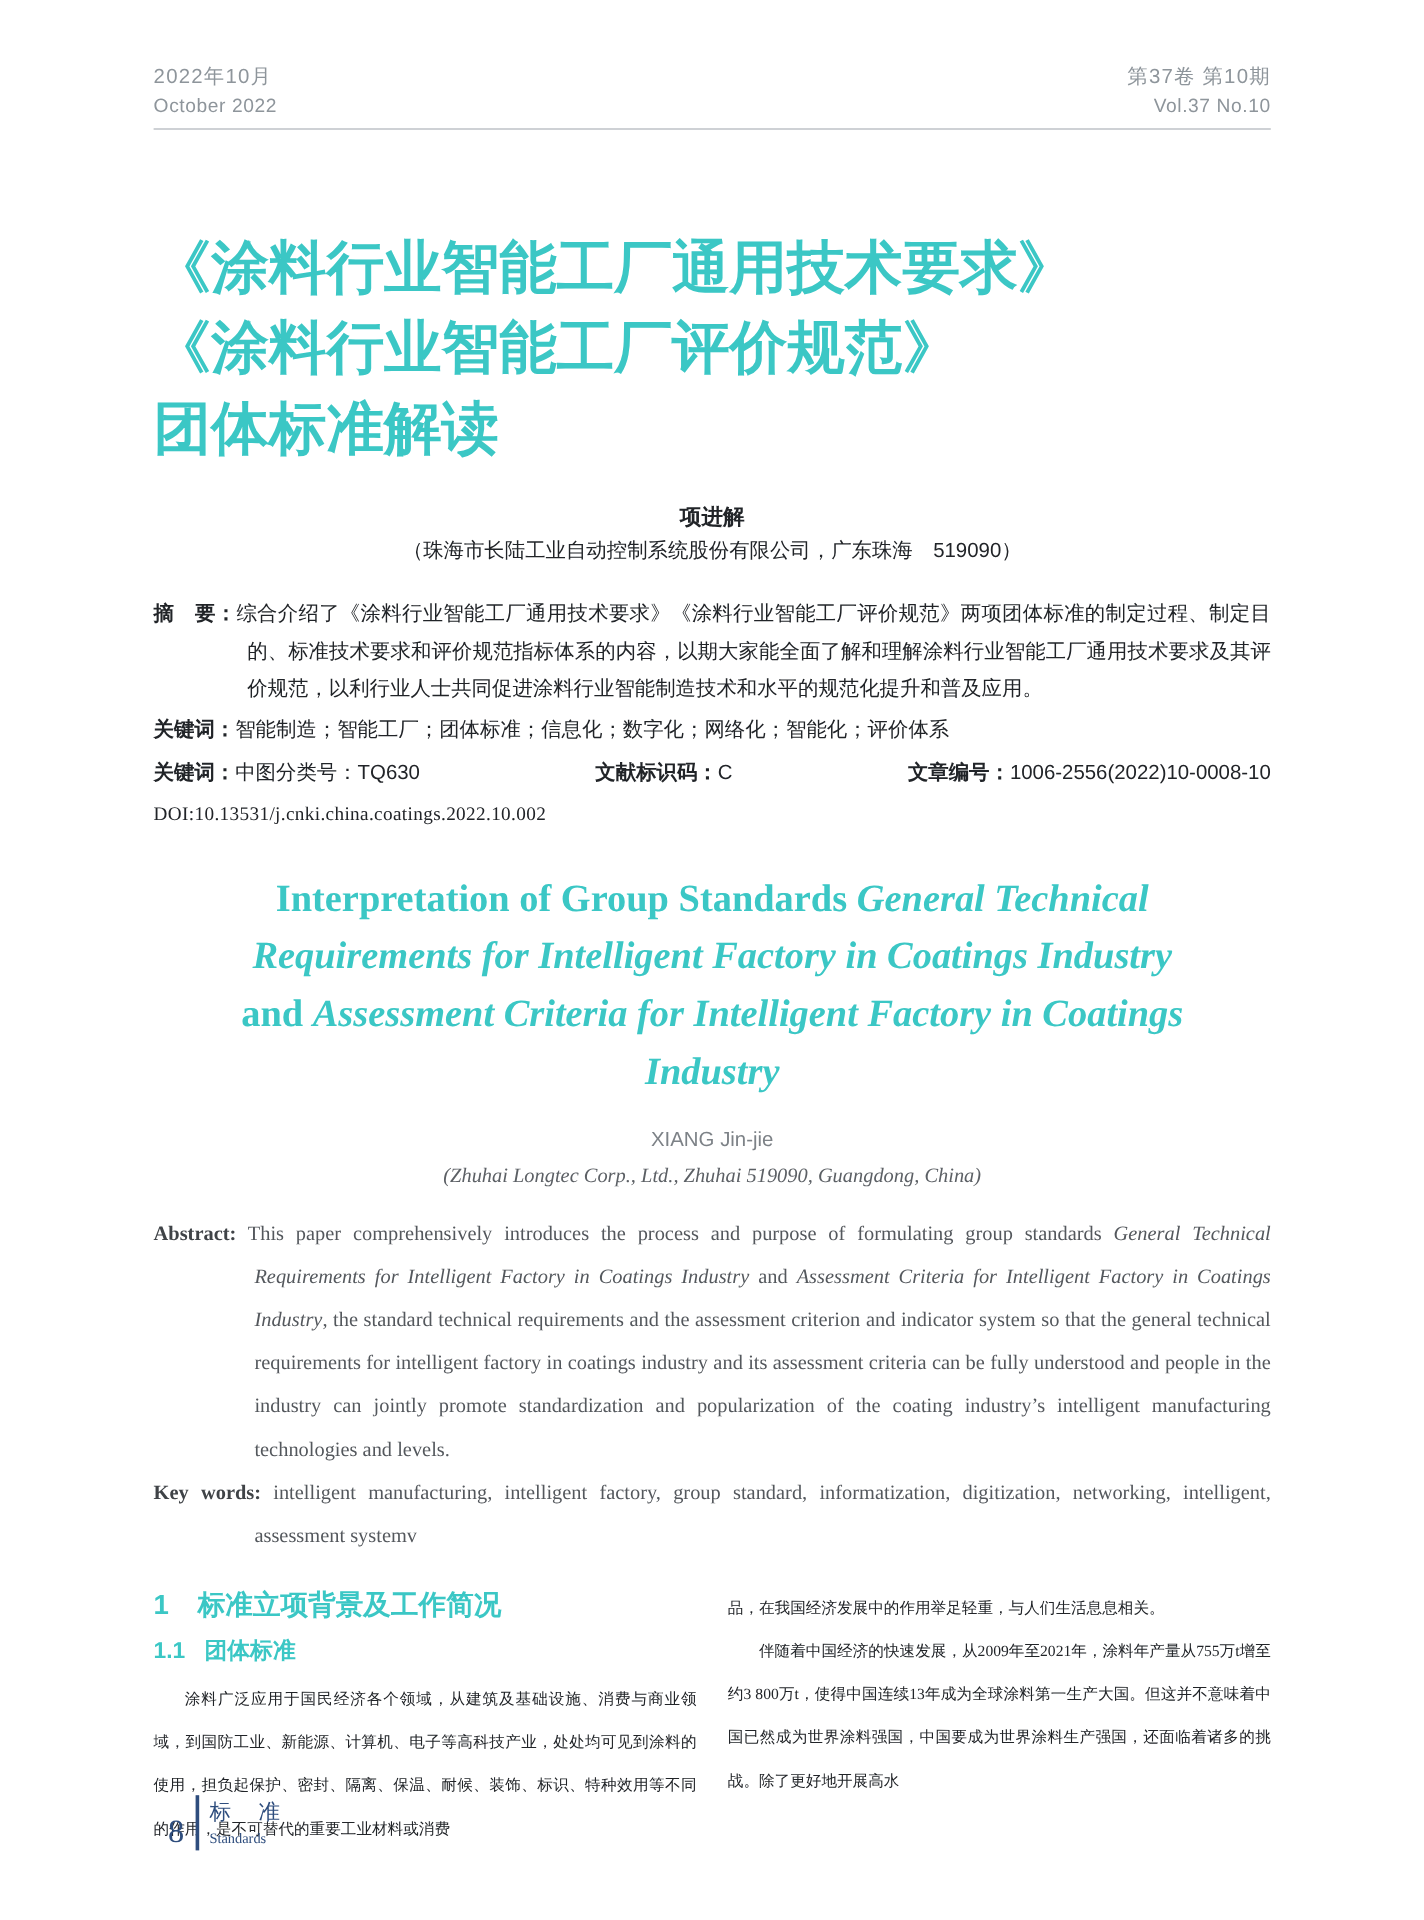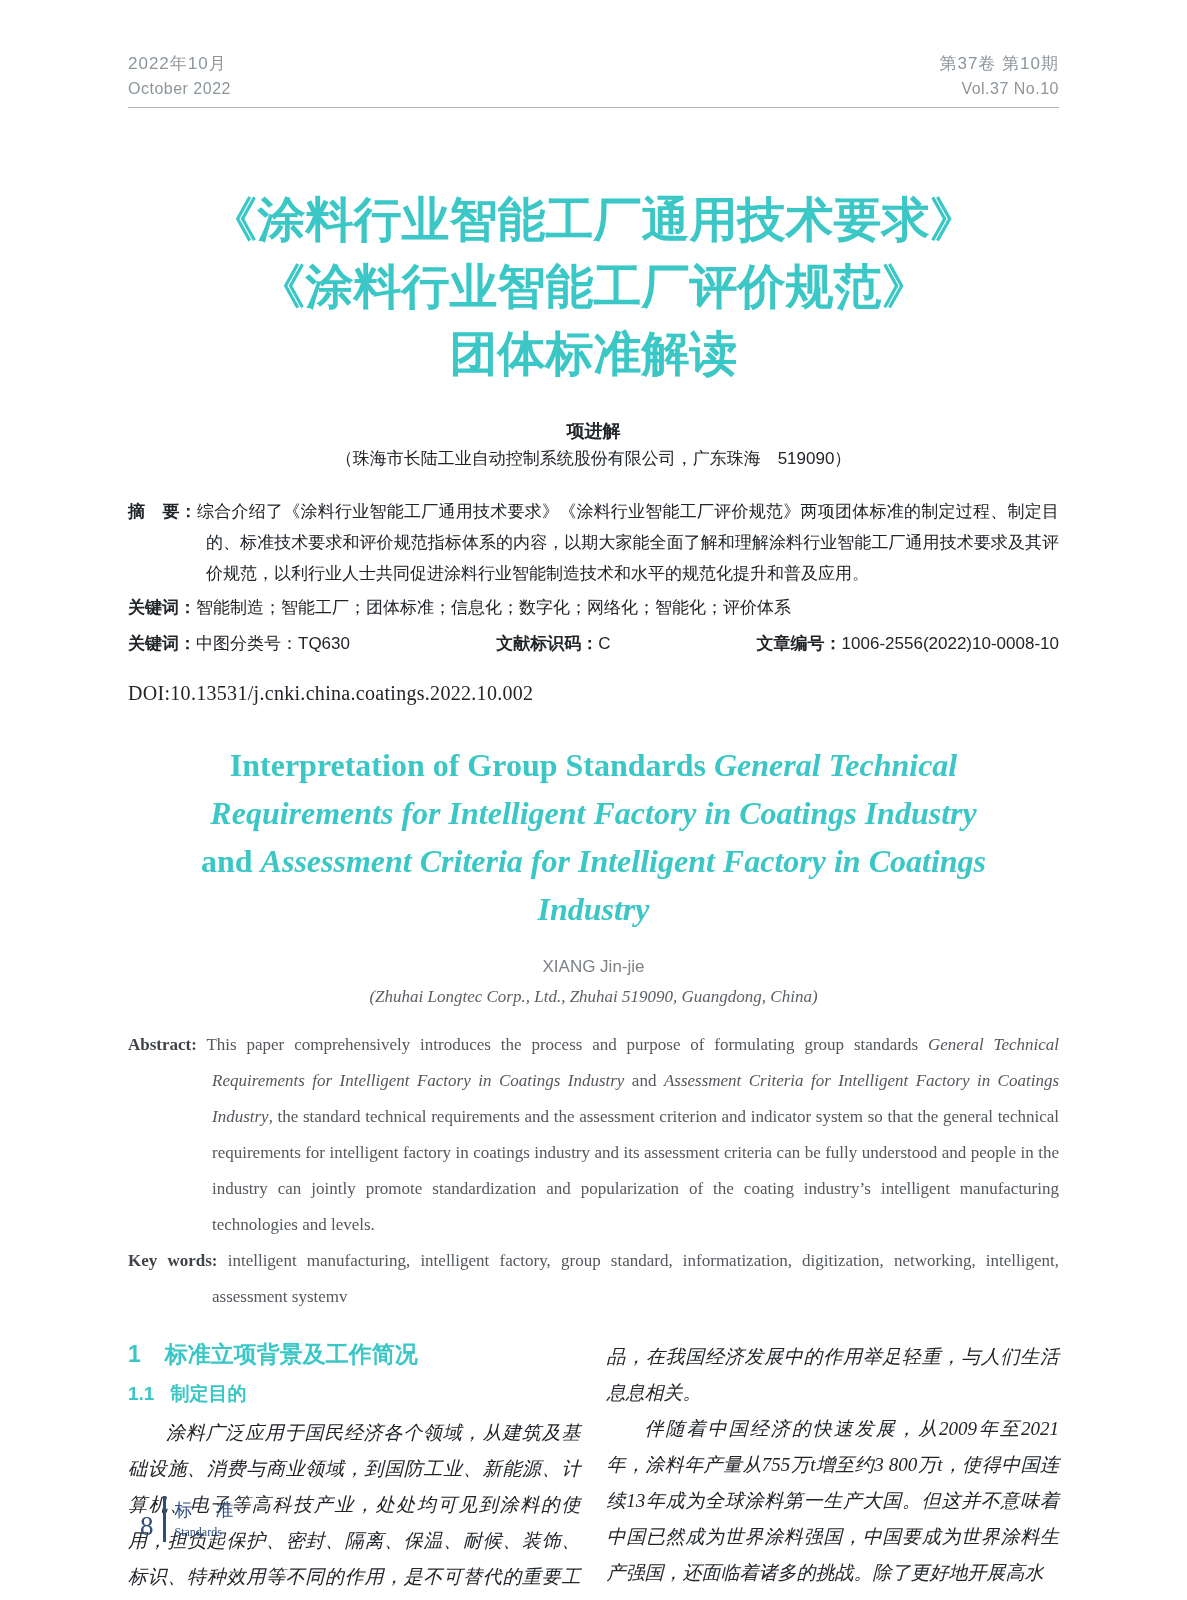--- a/index.html
+++ b/index.html
@@ -17,35 +17,35 @@
   
   .hdr{display:flex;padding-top:52px;padding-bottom:9px;border-bottom:1px solid #aeb4b9;gap:48px;}
   .hdr-col{flex:1;color:var(--headerGray);}
   .hdr-col.center{text-align:center;}
   .hdr-col.right{text-align:right;}
   .hdr-cn{font-size:17px;letter-spacing:1px;}
   .hdr-col.center .hdr-cn{letter-spacing:7px;}
   .hdr-en{font-size:16px;margin-top:5px;letter-spacing:.5px;}
 
   
-  .title-cn{margin-top:82px;text-align:center;color:var(--accent);font-weight:700;
-            font-size:48px;line-height:67px;font-family:Liberation Mono, monospace;}
+  .title-cn{margin-top:82px;text-align:left;color:var(--accent);font-weight:700;
+            font-size:48px;line-height:67px;font-family:Liberation Serif, serif;}
   .title-cn .tline{display:block;}
 
   .author-cn{margin-top:28px;text-align:center;font-size:18px;font-weight:700;color:var(--ink);}
   .affil-cn{margin-top:4px;text-align:center;font-size:17px;color:var(--ink);}
 
   
   .abs-cn{margin-top:26px;font-size:17px;line-height:31px;color:var(--ink);text-align:justify;}
   .abs-cn p,.kw-cn p{padding-left:78px;text-indent:-78px;}
   .kw-cn{margin-top:3px;font-size:17px;line-height:31px;color:var(--ink);}
   .lbl{font-weight:700;}
 
   .meta-row{display:flex;justify-content:space-between;margin-top:9px;font-size:17px;color:var(--ink);}
-  .doi{margin-top:27px;font-family:"Liberation Serif",serif;font-size:20px;color:var(--ink);letter-spacing:.3px;}
+  .doi{margin-top:15px;font-family:"Liberation Serif",serif;font-size:16px;color:var(--ink);letter-spacing:.3px;}
 
   
   .title-en{margin-top:36px;text-align:center;color:var(--accent);
             font-family:"Liberation Serif",serif;font-weight:700;font-size:32px;line-height:48px;}
   .title-en .tline{display:block;}
   .author-en{margin-top:24px;text-align:center;color:#7d8287;font-size:17px;}
   .affil-en{margin-top:10px;text-align:center;color:#5c6065;font-family:"Liberation Serif",serif;font-style:italic;font-size:17px;}
 
   
   .abs-en,.kw-en{font-family:"Liberation Serif",serif;color:var(--enGray);
@@ -54,21 +54,21 @@
   .abs-en p,.kw-en p{padding-left:84px;text-indent:-84px;}
   .abs-en b,.kw-en b{font-weight:700;color:#3f4347;}
 
   
   .columns{display:flex;gap:26px;margin-top:24px;}
   .col{flex:1;min-width:0;}
   .h1{color:var(--accent);font-weight:700;font-size:23px;line-height:30px;}
   .h1 .num{margin-right:24px;}
   .h2{color:var(--accent);font-weight:700;font-size:19px;line-height:26px;margin-top:12px;}
   .h2 .num{margin-right:16px;}
-  .body{font-family:"Liberation Serif",serif;font-size:19px;line-height:36px;color:var(--ink);text-align:justify;font-style:italic;}
+  .body{font-family:"Liberation Serif",serif;font-size:13px;line-height:36px;color:var(--ink);text-align:justify;}
   .col .body.first{margin-top:8px;}
   .indent{text-indent:2em;}
 
   
   .page-badge{position:absolute;left:140px;bottom:58px;display:flex;align-items:center;color:var(--navy);}
   .pagenum{font-family:"Liberation Serif",serif;font-size:27px;margin-right:9px;padding-top:14px;}
   .bar{width:3px;height:46px;background:var(--navy);margin-right:9px;}
   .badge-cn{display:block;font-size:18px;letter-spacing:9px;font-weight:500;}
   .badge-en{display:block;font-size:12px;font-family:"Liberation Serif",serif;margin-top:3px;}
 </style>
@@ -127,21 +127,21 @@
   <div class="kw-en">
     <p><b>Key words:</b><span> intelligent manufacturing, intelligent factory, group standard, informatization, digitization, networking, intelligent, assessment systemv</span></p>
   </div>
 
   <div class="columns">
     <div class="col">
       <div class="h1">
         <span class="num">1</span><span>标准立项背景及工作简况</span>
       </div>
       <div class="h2">
-        <span class="num">1.1</span><span>制定目的</span>
+        <span class="num">1.1</span><span>团体标准</span>
       </div>
       <p class="body indent first">涂料广泛应用于国民经济各个领域，从建筑及基础设施、消费与商业领域，到国防工业、新能源、计算机、电子等高科技产业，处处均可见到涂料的使用，担负起保护、密封、隔离、保温、耐候、装饰、标识、特种效用等不同的作用，是不可替代的重要工业材料或消费</p>
     </div>
     <div class="col">
       <p class="body">品，在我国经济发展中的作用举足轻重，与人们生活息息相关。</p>
       <p class="body indent">伴随着中国经济的快速发展，从2009年至2021年，涂料年产量从755万t增至约3 800万t，使得中国连续13年成为全球涂料第一生产大国。但这并不意味着中国已然成为世界涂料强国，中国要成为世界涂料生产强国，还面临着诸多的挑战。除了更好地开展高水</p>
     </div>
   </div>
 
   <div class="page-badge">

